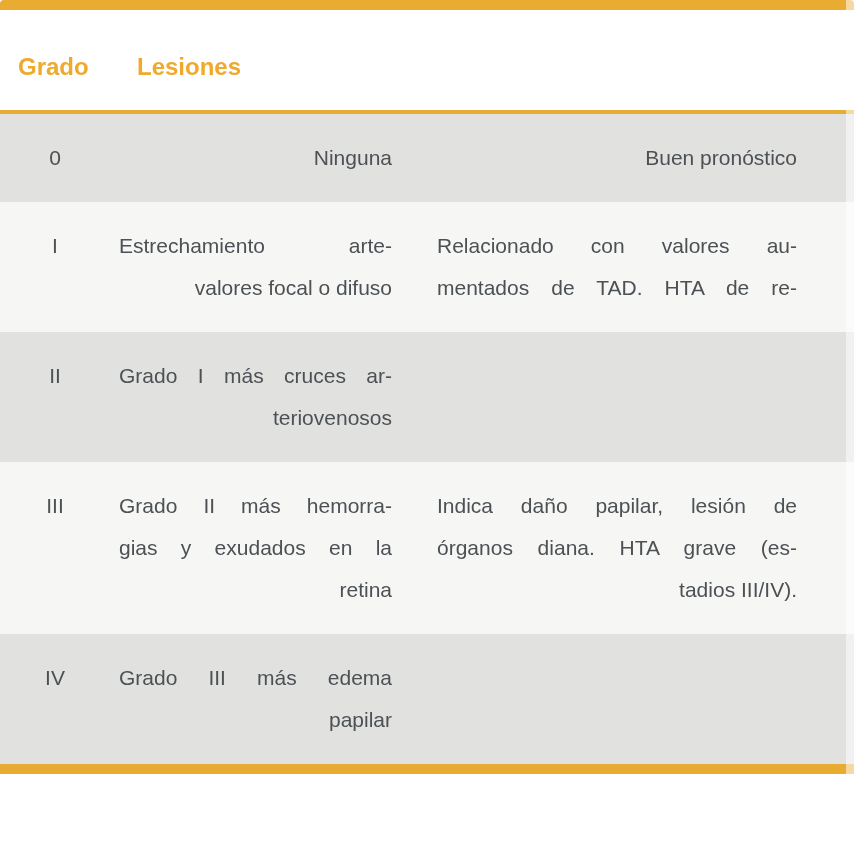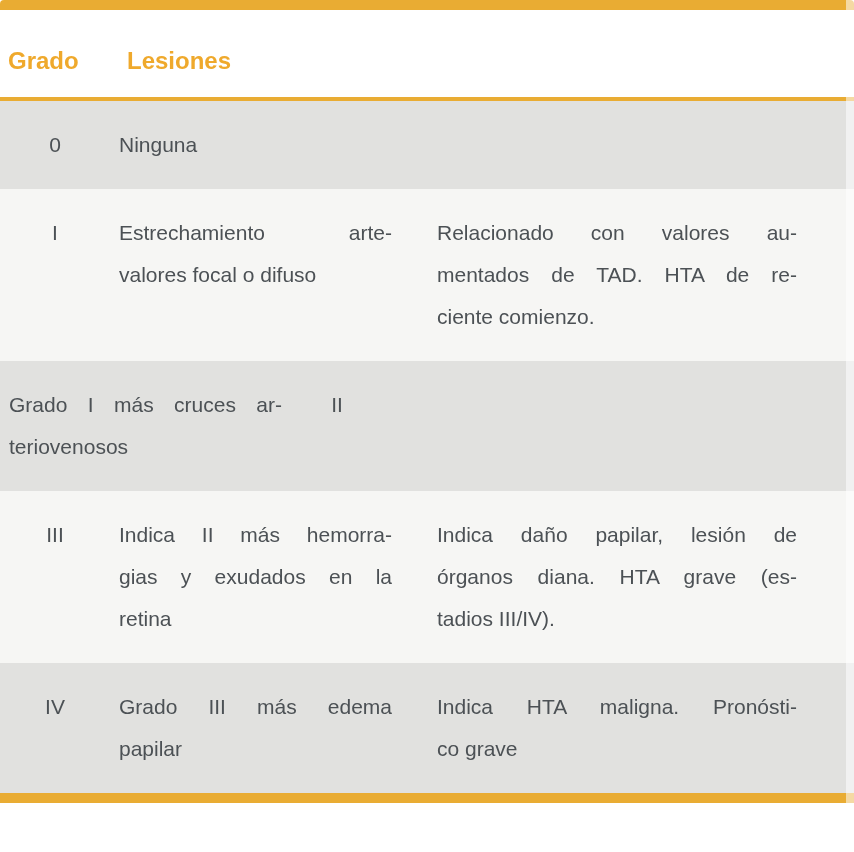--- a/index.html
+++ b/index.html
@@ -16,23 +16,23 @@
     width:854px;height:852px;
     background:#fff;
     font-family:"Liberation Sans","DejaVu Sans",sans-serif;
     overflow:hidden;
   }
   .topbar{
     height:10px;background:var(--accent);
     border-radius:4px 4px 0 0;
   }
   .header-row{
-    height:87px;box-sizing:border-box;
+    height:100px;box-sizing:border-box;
     display:flex;align-items:center;
-    padding:14px 0 0 8px;
+    padding:14px 0 0 18px;
     background:var(--header-bg);
   }
   .header-cell{
     font-size:24px;font-weight:bold;
     color:var(--header-text);
     letter-spacing:0px;
   }
   .divider{height:4px;background:var(--accent);}
   .bottombar{height:10px;background:var(--accent);}
   .row{
@@ -51,21 +51,21 @@
   .c2{width:273px;margin-left:9px;flex:0 0 auto;}
   .c3{width:360px;margin-left:45px;flex:0 0 auto;}
   .cell.c1{text-align:center;}
   .jline{
     text-align:justify;
     text-align-last:justify;
     -moz-text-align-last:justify;
     text-justify:inter-word;
     white-space:normal;
   }
-  .lline{text-align:left;}
+  .lline{text-align:right;}
   .right-fade{
     position:absolute;top:0;right:0;
     width:8px;height:850px;
     background:rgba(255,255,255,0.55);
     pointer-events:none;
   }
 </style>
 </head>
 <body>
 
@@ -78,61 +78,59 @@
   </div>
 
   <div class="divider"></div>
 
   <div id="table-body">
       <div class="row shaded">
         <div class="cell c1">0</div>
         <div class="cell c2">
           <div class="lline">Ninguna</div>
         </div>
+        <div class="cell c3">
+          <div class="lline">Buen pronóstico</div>
+        </div>
       </div>
       <div class="row light">
         <div class="cell c1">I</div>
         <div class="cell c2">
           <div class="jline">Estrechamiento arte-</div>
           <div class="lline">valores focal o difuso</div>
         </div>
         <div class="cell c3">
           <div class="jline">Relacionado con valores au-</div>
           <div class="jline">mentados de TAD. HTA de re-</div>
-          <div class="lline">ciente comienzo.</div>
         </div>
       </div>
       <div class="row shaded">
+        <div class="cell c1">II</div>
         <div class="cell c2">
           <div class="jline">Grado I más cruces ar-</div>
           <div class="lline">teriovenosos</div>
         </div>
-        <div class="cell c1">II</div>
       </div>
       <div class="row light">
         <div class="cell c1">III</div>
         <div class="cell c2">
-          <div class="jline">Indica II más hemorra-</div>
+          <div class="jline">Grado II más hemorra-</div>
           <div class="jline">gias y exudados en la</div>
           <div class="lline">retina</div>
         </div>
         <div class="cell c3">
           <div class="jline">Indica daño papilar, lesión de</div>
           <div class="jline">órganos diana. HTA grave (es-</div>
           <div class="lline">tadios III/IV).</div>
         </div>
       </div>
       <div class="row shaded">
         <div class="cell c1">IV</div>
         <div class="cell c2">
           <div class="jline">Grado III más edema</div>
           <div class="lline">papilar</div>
         </div>
-        <div class="cell c3">
-          <div class="jline">Indica HTA maligna. Pronósti-</div>
-          <div class="lline">co grave</div>
-        </div>
       </div>
     </div>
 
   <div class="bottombar"></div>
   <div class="right-fade"></div>
 </div>
 
 </body></html>

